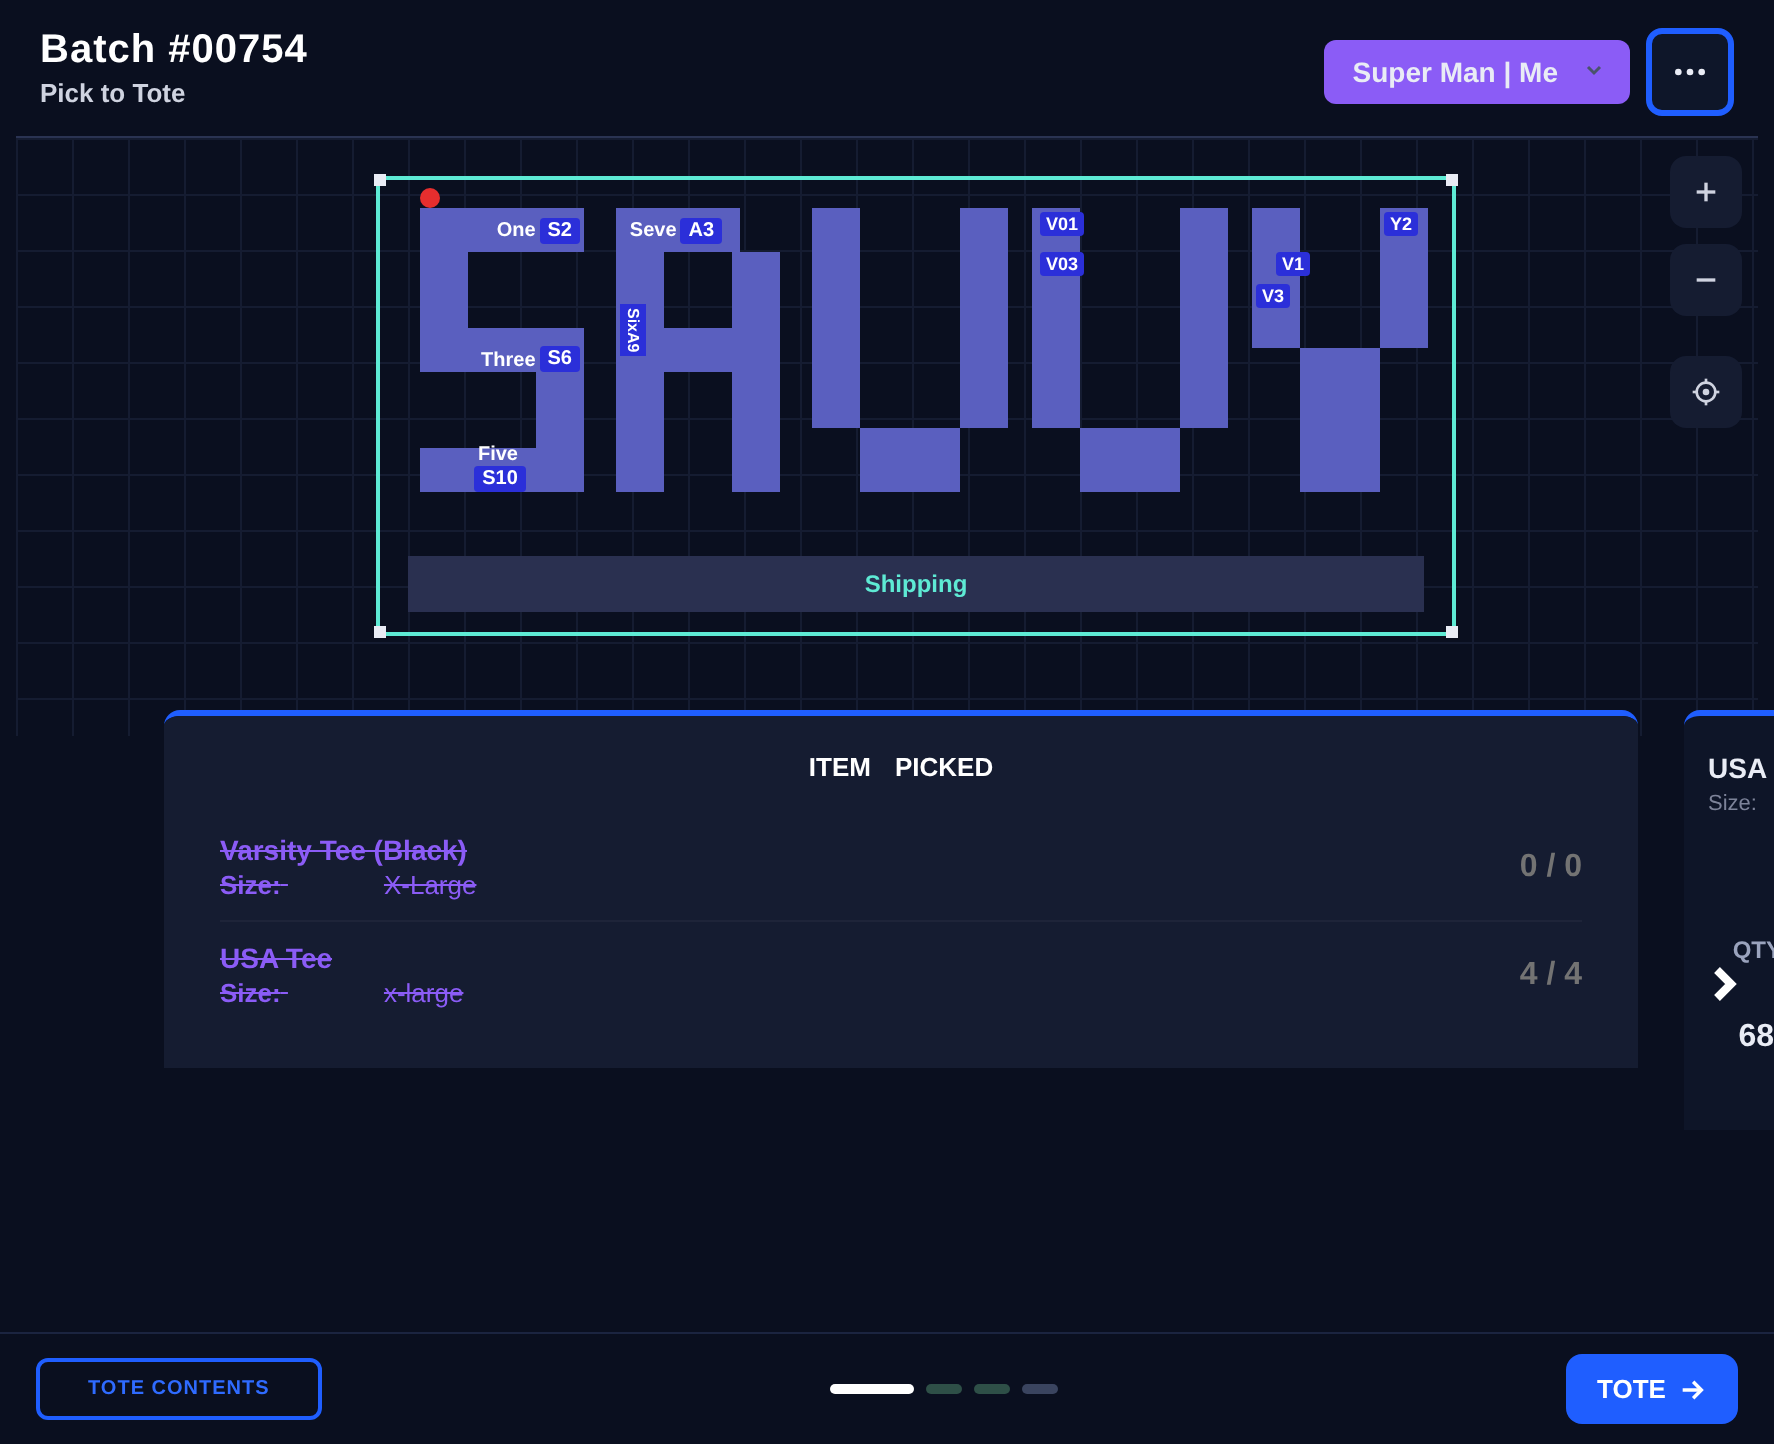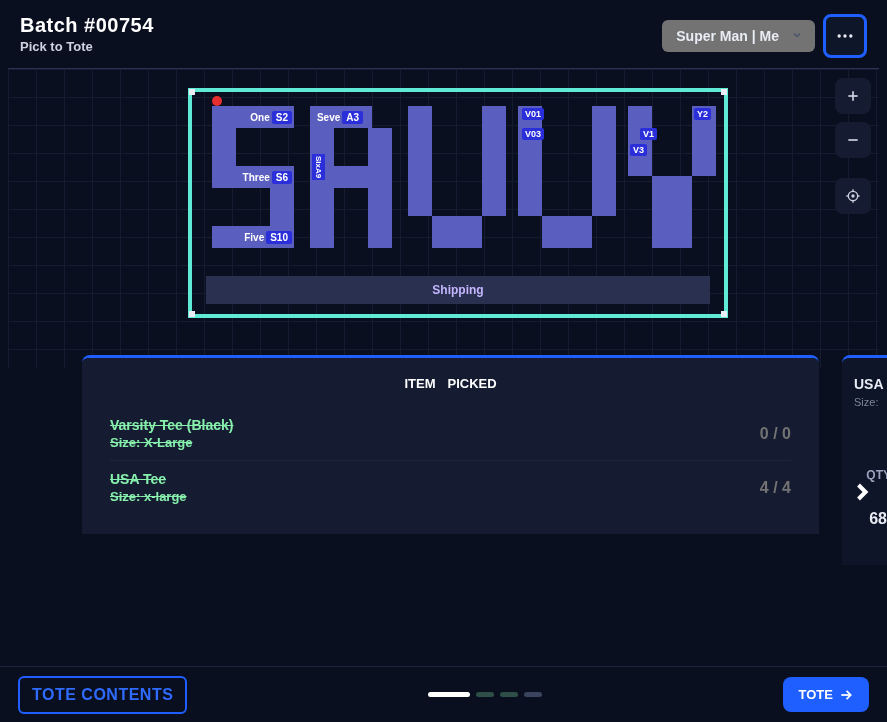--- a/index.html
+++ b/index.html
@@ -7,21 +7,21 @@
 
   
   .header {
     display: flex; justify-content: space-between; align-items: flex-start;
     padding: 14px 20px 10px 20px;
   }
   .header-left .title { font-size: 20px; font-weight: 800; letter-spacing: 0.5px; }
   .header-left .subtitle { font-size: 13px; color: #cfd3e0; font-weight: 600; margin-top: 2px;}
   .header-right { display: flex; align-items: center; gap: 8px; }
   .user-pill {
-    background: #737373; border-radius: 6px; padding: 8px 36px 8px 14px;
+    background: #8b5cf6; border-radius: 6px; padding: 8px 36px 8px 14px;
     font-size: 14px; font-weight: 700; color: #e9ecf5; position: relative;
     display: flex; align-items: flex-end;
   }
   .user-pill .chev { position: absolute; right: 12px; top: 50%; transform: translateY(-50%); color: #4a536b; }
   .more-box {
     border: 3px solid #1f5eff; border-radius: 8px; width: 44px; height: 44px;
     display: flex; align-items: center; justify-content: center; color: #e9ecf5;
     background: #0e1629;
   }
 
@@ -36,45 +36,45 @@
     border-top: 1px solid #2a3352;
   }
   .map-controls { position: absolute; right: 8px; top: 10px; display: flex; flex-direction: column; gap: 8px; }
   .map-btn {
     width: 36px; height: 36px; border-radius: 8px; background: #151c31;
     display: flex; align-items: center; justify-content: center; color: #cfd3e0; font-size: 18px;
   }
   .map-btn.locate { margin-top: 12px; }
   .map-frame {
     position: absolute; left: 180px; top: 20px; width: 540px; height: 230px;
-    border: 4px solid #5eead4;
+    border: 2px solid #5eead4;
   }
   .map-frame .corner { position: absolute; width: 6px; height: 6px; background: #e9ecf5; }
   .c-tl { top: -3px; left: -3px; } .c-tr { top: -3px; right: -3px; }
   .c-bl { bottom: -3px; left: -3px; } .c-br { bottom: -3px; right: -3px; }
   .red-dot { position: absolute; width: 10px; height: 10px; border-radius: 50%; background: #e62e2e; top: 4px; left: 20px; }
   .shipping-bar {
     position: absolute; left: 14px; right: 14px; bottom: 10px; height: 28px;
     background: #2a3050; display: flex; align-items: center; justify-content: center;
-    font-size: 12px; color: #c4b5fd; font-weight: 600;
+    font-size: 12px; color: #5eead4; font-weight: 600;
   }
   
   .letters { position: absolute; inset: 0; }
   .slot {
     position: absolute; background: #5a5fbf; color: #fff; font-size: 10px; font-weight: 700;
     display: flex; align-items: center; justify-content: flex-end; padding-right: 2px;
   }
   .slot .pre { margin-right: 2px; font-size: 10px; font-weight:700;}
   .slot .code { background: #2b2fd9; padding: 1px 4px; border-radius: 2px; font-size:10px;}
   .block { position: absolute; background: #5a5fbf; }
   .s2 { left: 20px; top: 36px; width: 24px; height: 38px; }
   .s4 { left: 78px; top: 96px; width: 24px; height: 38px; }
   .s-top-slot { left:20px; top:14px; width:82px; height:22px; }
-  .s-mid-slot { left:20px; top:74px; width:82px; height:22px; }
-  .s-bot-slot { left:20px; top:134px; width:82px; height:22px; }
+  .s-mid-slot { left:20px; top:74px; width:82px; height:22px;align-items:flex-end; }
+  .s-bot-slot { left:20px; top:134px; width:82px; height:22px;flex-direction:column; }
 
   
   .a1 { left:118px; top:14px; width:62px; height:22px; }
   .a2 { left:118px; top:36px; width:24px; height:120px; }
   .a3 { left:176px; top:36px; width:24px; height:120px; }
   .a4 { left:118px; top:74px; width:82px; height:22px; }
   
   .v1a { left:216px; top:14px; width:24px; height:110px; } .v1b { left:290px; top:14px; width:24px; height:110px; }
   .v1c { left:240px; top:124px; width:50px; height:32px; }
   
@@ -98,25 +98,25 @@
     padding: 20px 28px 24px 28px;
   }
   .panel-title-wrap { display: flex; align-items: center; gap: 14px; }
   .filter-icon { color: #cfd3e0; }
   .panel-title { font-size: 30px; font-weight: 800; }
   .panel-count { font-size: 26px; font-weight: 800; color: #2f6bff; }
   .panel-table { background: #151c31; padding: 18px 28px 20px 28px; }
   .thead { display: flex; justify-content: center; font-size: 13px; font-weight: 800; margin-bottom: 16px; gap: 12px;}
   .row { display: flex; justify-content: space-between; align-items: center; padding: 10px 0; border-bottom: 1px solid rgba(255,255,255,0.04);}
   .row:last-child { border-bottom: none; }
-  .item-text { font-size: 14px; color: #86efac; font-weight: 700;}
+  .item-text { font-size: 14px; color: #8b5cf6; font-weight: 700;}
   .item-text .line1 { text-decoration: line-through; }
   .item-text .line2 { font-size: 13px; margin-top: 2px; text-decoration: line-through;}
   .item-text .line2 .attr { }
-  .item-text .line2 .val { font-weight: 700; }
+  .item-text .line2 .val { font-weight: 400; margin-left: 48px; }
   .picked { font-size: 16px; font-weight: 700; color: #737373; }
 
   
   .peek {
     position: absolute; right: -10px; top: 355px; width: 55px; height: 210px;
     background: #0e1528; border-top: 3px solid #1f5eff; border-radius: 8px 0 0 0;
     padding: 18px 0 0 12px; color:#9aa3bd;
   }
   .peek .ptitle { font-size: 14px; font-weight:800; color:#e9ecf5; white-space:nowrap; }
   .peek .psub { font-size: 11px; margin-top: 4px; color:#7d8399; white-space:nowrap; }
@@ -125,22 +125,22 @@
   .peek .qtyn { position:absolute; right: 10px; top: 152px; font-size:16px; font-weight:800; color:#e9ecf5;}
 
   
   .footer {
     position: absolute; left: 0; right: 0; bottom: 0; height: 56px;
     display: flex; align-items: center; justify-content: space-between;
     padding: 0 18px; border-top: 1px solid #1b2440;
     background: #0a0f1f;
   }
   .tote-btn {
-    border: 2px solid #1f5eff; color: #2f6bff; font-size: 16px; font-weight: 800;
-    padding: 8px 12px; border-radius: 6px; letter-spacing: 0.5px;
+    border: 2px solid #1f5eff; color: #2f6bff; font-size: 10px; font-weight: 800;
+    padding: 8px 24px; border-radius: 6px; letter-spacing: 0.5px;
   }
   .progress { display: flex; gap: 6px; align-items: center; }
   .pseg { width: 32px; height: 5px; border-radius: 3px; background: #2e4f47; }
   .pseg.short { width:18px;}
   .pseg.active { background: #fff; width: 42px; }
   .pseg.dim { background: #3a445f; }
   .pack-btn {
     background: #1f5eff; color: #fff; font-size: 13px; font-weight: 800;
     padding: 10px 16px; border-radius: 8px; display: flex; align-items: center; gap: 6px;
   }

